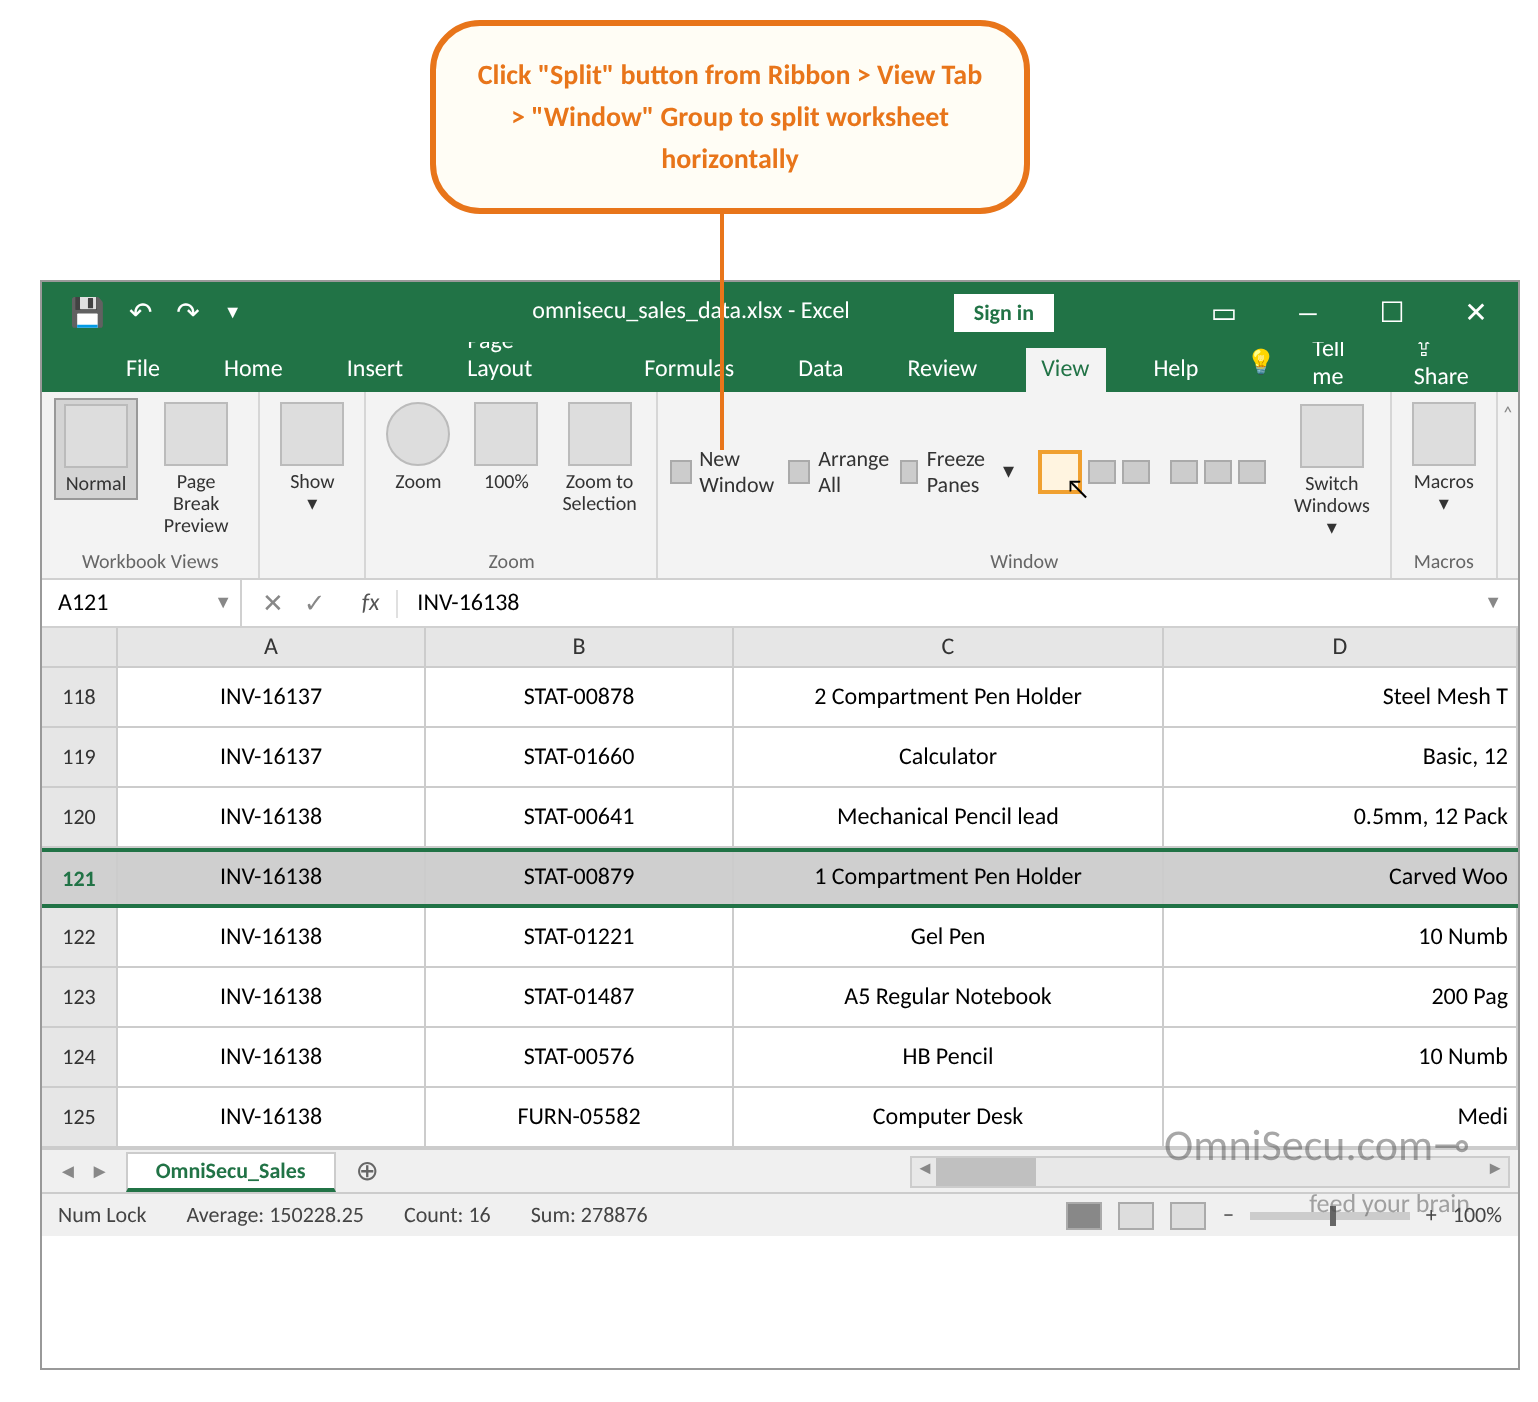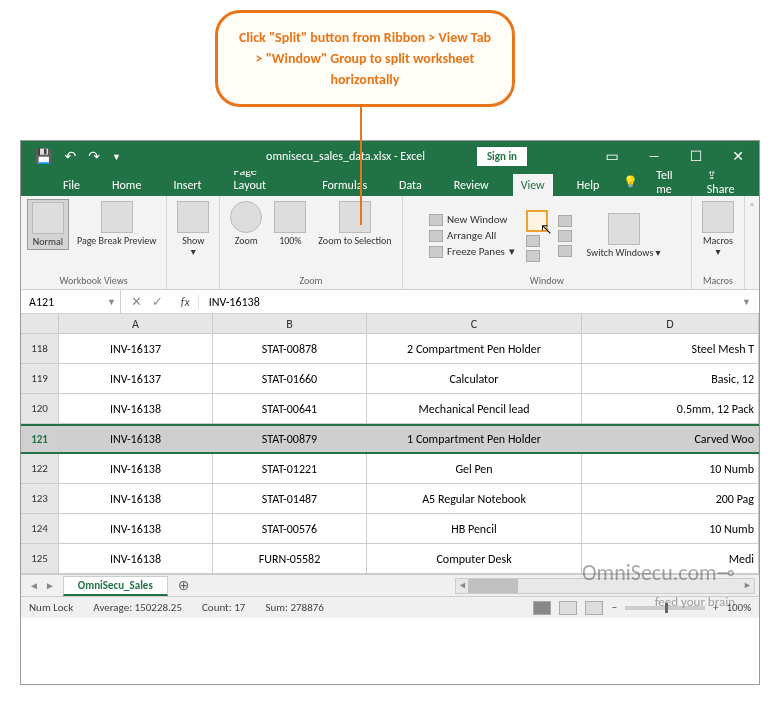--- a/index.html
+++ b/index.html
@@ -181,21 +181,21 @@
       border: 1px solid #999;
     }
     .ribbon-btn .btn-label {
       font-size: 10px;
       color: #333;
       text-align: center;
       line-height: 1.1;
     }
     .window-group-items {
       display: flex;
-      flex-direction: column;
+      flex-direction: row;
       gap: 3px;
       font-size: 11px;
       color: #333;
     }
     .window-group-items div {
       display: flex;
       align-items: center;
       gap: 4px;
     }
     .small-icon {
@@ -699,21 +699,21 @@
     <div class="hscroll">
       <span style="position:absolute;left:2px;font-size:9px;color:#888">◄</span>
       <div class="hscroll-thumb"></div>
       <span style="position:absolute;right:2px;font-size:9px;color:#888">►</span>
     </div>
   </div>
 
   <div class="status-bar">
     <span>Num Lock</span>
     <span>Average: 150228.25</span>
-    <span>Count: 17</span>
+    <span>Count: 16</span>
     <span>Sum: 278876</span>
     <div class="status-right">
       <div class="view-btn active"></div>
       <div class="view-btn"></div>
       <div class="view-btn"></div>
       <span>−</span>
       <div class="zoom-slider"></div>
       <span>+</span>
       <span>100%</span>
     </div>

